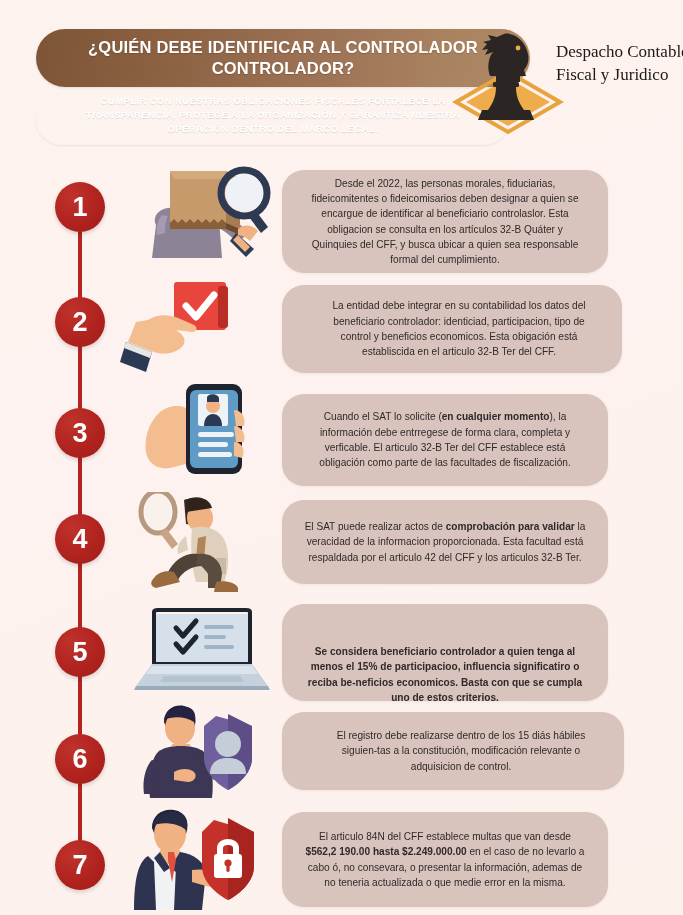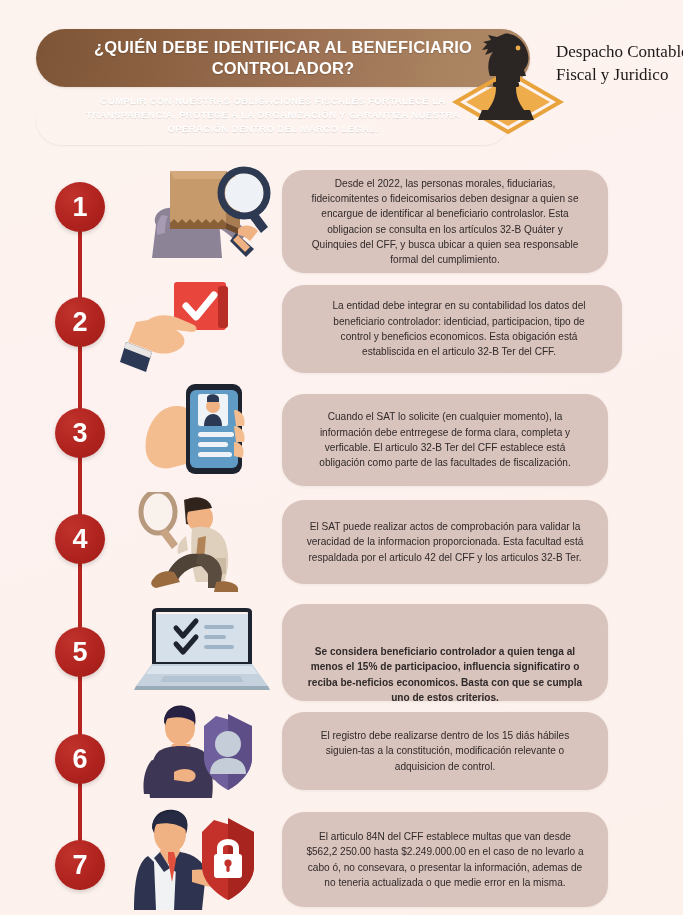--- a/index.html
+++ b/index.html
@@ -134,39 +134,39 @@
     z-index: 2;
   }
   .text-card p {
     margin: 0;
     padding: 0 22px;
     color: #2f2a2a;
     font-size: 10.1px;
     line-height: 1.52;
     text-align: center;
   }
-  .text-card p b { font-weight: normal; }
+  .text-card p b { font-weight: bold; }
   .text-card.all-bold p { font-weight: bold; margin-top: 44px; }
 
   
   .illus {
     position: absolute;
     z-index: 2;
   }
 </style>
 </head>
 <body>
 
 <div id="page">
 
   <div id="header-area">
 
     <div class="title-banner">
       <div class="title-text">
-        <span>¿QUIÉN DEBE IDENTIFICAR AL </span><span class="em">BENEFICIARIO</span><br>
+        <span>¿QUIÉN DEBE IDENTIFICAR AL </span><span class="em">CONTROLADOR</span><br>
         <span class="em">CONTROLADOR?</span>
       </div>
     </div>
 
     <div class="subtitle-banner">
       <div class="subtitle-text">CUMPLIR CON NUESTRAS OBLIGACIONES FISCALES FORTALECE LA TRANSPARENCIA, PROTEGE A LA ORGANIZACIÓN Y GARANTIZA NUESTRA OPERACIÓN DENTRO DEL MARCO LEGAL.</div>
     </div>
 
     <div id="logo">
       <div class="logo-mark">
@@ -329,21 +329,21 @@
       <path d="M30 58 C24 64 20 78 22 92 L36 92 C34 78 34 66 38 60 Z" fill="#3d3654"></path>
       <path d="M74 58 C86 56 100 60 104 68 L92 78 C88 72 80 68 74 68 Z" fill="#3d3654"></path>
       <path d="M52 70 C58 66 68 66 72 70 C76 74 72 80 66 80 L52 78 Z" fill="#f0b183"></path>
       <path d="M96 66 C102 62 112 62 116 68 C118 74 112 78 106 78 L96 76 Z" fill="#f0b183"></path>
       <path d="M94 14 L130 24 L130 56 C130 72 114 84 106 88 C98 84 82 72 82 56 L82 24 Z" fill="#6f5f9c"></path>
       <path d="M106 12 L130 24 L130 56 C130 72 114 84 106 88 Z" fill="#5d4e88"></path>
       <circle cx="106" cy="42" r="13" fill="#c5cdd8"></circle>
       <path d="M88 72 C88 60 96 56 106 56 C116 56 124 60 124 72 Z" fill="#c5cdd8"></path>
     </svg>
   </div>
-  <div class="text-card" style="top:712px; height:78px;">
+  <div class="text-card" style="top:712px; height:78px;padding-left:16px;">
     <p>
       <span>El registro debe realizarse dentro de los 15 diás hábiles siguien-tas a la constitución, modificación relevante o adquisicion de control.</span><b></b><span></span>
     </p>
   </div>
 
   <div class="step-circle" style="left:55px; top:840px;">
     <span>7</span>
   </div>
   <div class="illus" style="left:118px; top:806px;">
     <svg width="160" height="108" viewBox="0 0 160 108">
@@ -361,17 +361,17 @@
       <path d="M96 14 L136 26 L136 60 C136 78 118 90 110 94 C102 90 84 78 84 60 L84 26 Z" fill="#c3312a"></path>
       <path d="M110 12 L136 26 L136 60 C136 78 118 90 110 94 Z" fill="#a8241f"></path>
       <rect x="96" y="48" width="28" height="24" rx="3" fill="#ffffff"></rect>
       <path d="M102 48 L102 42 C102 34 118 34 118 42 L118 48" stroke="#ffffff" stroke-width="6" fill="none"></path>
       <circle cx="110" cy="57" r="3.6" fill="#c3312a"></circle>
       <rect x="108.4" y="58" width="3.2" height="8" rx="1.4" fill="#c3312a"></rect>
     </svg>
   </div>
   <div class="text-card" style="top:812px; height:95px;">
     <p>
-      <span>El articulo 84N del CFF establece multas que van desde </span><b>$562,2 250.00 hasta $2.249.000.00</b><span> en el caso de no levarlo a cabo ó, no consevara, o presentar la información, ademas de no teneria actualizada o que medie error en la misma.</span>
+      <span>El articulo 84N del CFF establece multas que van desde </span><b>$562,2 190.00 hasta $2.249.000.00</b><span> en el caso de no levarlo a cabo ó, no consevara, o presentar la información, ademas de no teneria actualizada o que medie error en la misma.</span>
     </p>
   </div>
 
 </div>
 
 </body></html>

